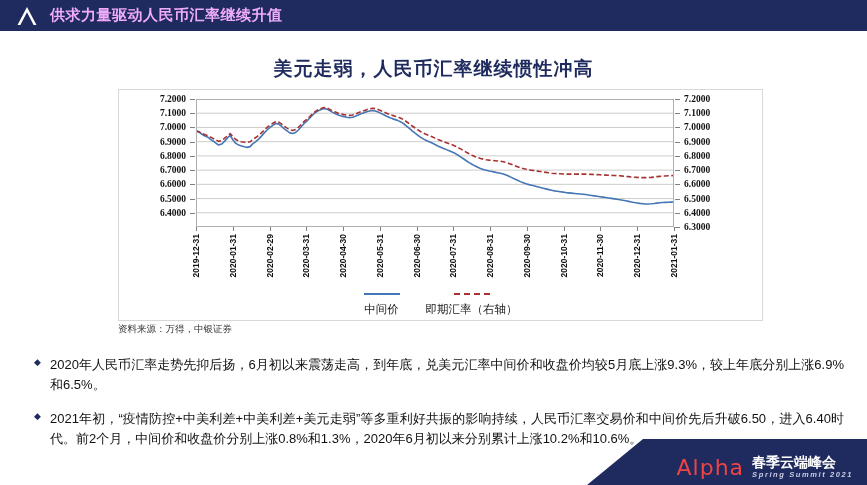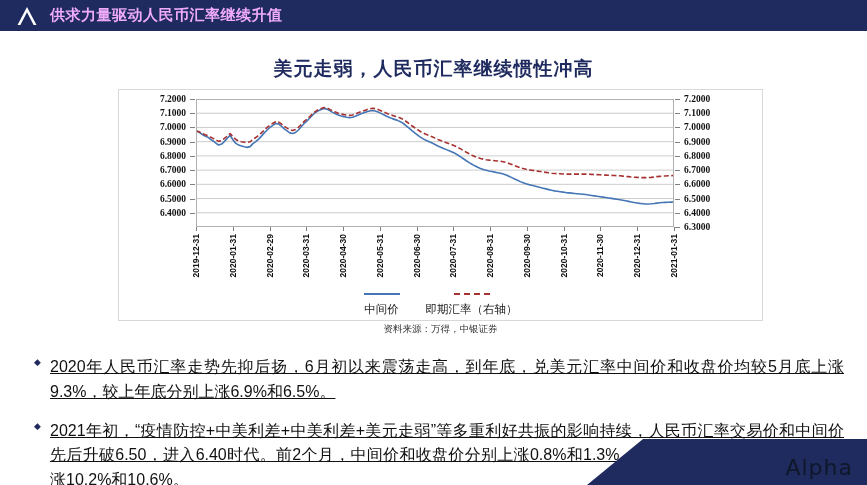--- a/index.html
+++ b/index.html
@@ -127,21 +127,20 @@
   }
   .legend-label {
     font-size: 11.5px;
     color: #222;
     white-space: nowrap;
   }
   
   .source-note {
     position: absolute; left: 118px; top: 323px;
     width: 645px;
-    text-align: center;
     font-size: 9.5px;
     color: #333;
   }
   
   .bullets {
     position: absolute;
     left: 34px; top: 355px;
     width: 810px;
   }
   .bullet {
@@ -152,45 +151,44 @@
   .bullet-marker {
     flex: 0 0 auto;
     width: 16px;
     padding-top: 3px;
     color: #1f2a5e;
     font-size: 9px;
     line-height: 1;
   }
   .bullet-text {
     flex: 1 1 auto;
-    font-size: 16px;
+    font-size: 13px;
     line-height: 1.55;
     color: #111;
     text-align: justify;
-    text-decoration: underline;
   }
   
   .footer {
     position: absolute;
     left: 0; bottom: 0;
     width: 867px; height: 46px;
     pointer-events: none;
   }
   .footer-shape {
     position: absolute; right: 0; bottom: 0;
     width: 280px; height: 46px;
     background: #1f2a5e;
     clip-path: polygon(34px 100%, 0 100%, 56px 0, 280px 0, 280px 100%);
   }
   .footer-inner {
     position: absolute; right: 14px; bottom: 6px;
     display: flex; align-items: flex-end; gap: 8px;
   }
   .footer-alpha {
-    color: #0f172a;
+    color: #ef4444;
     font-size: 22px;
     letter-spacing: 1px;
     font-family: "DejaVu Sans", sans-serif;
     line-height: 1;
   }
   .footer-cn {
     color: #ffffff;
     font-size: 14px;
     font-weight: bold;
     line-height: 1.05;
@@ -313,14 +311,18 @@
   <div class="bullet">
     <div class="bullet-marker">◆</div>
     <div class="bullet-text">2021年初，“疫情防控+中美利差+中美利差+美元走弱”等多重利好共振的影响持续，人民币汇率交易价和中间价先后升破6.50，进入6.40时代。前2个月，中间价和收盘价分别上涨0.8%和1.3%，2020年6月初以来分别累计上涨10.2%和10.6%。</div>
   </div>
 </div>
 
 <div class="footer">
   <div class="footer-shape"></div>
   <div class="footer-inner">
     <div class="footer-alpha">Alpha</div>
+    <div class="footer-textcol">
+      <div class="footer-cn">春季云端峰会</div>
+      <div class="footer-en">Spring Summit 2021</div>
+    </div>
   </div>
 </div>
 
 </body></html>

